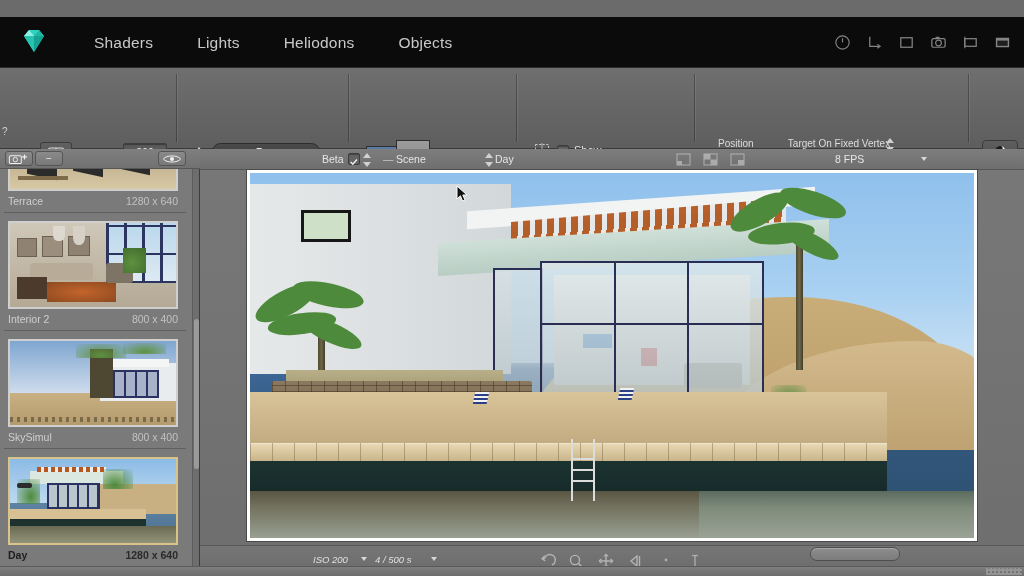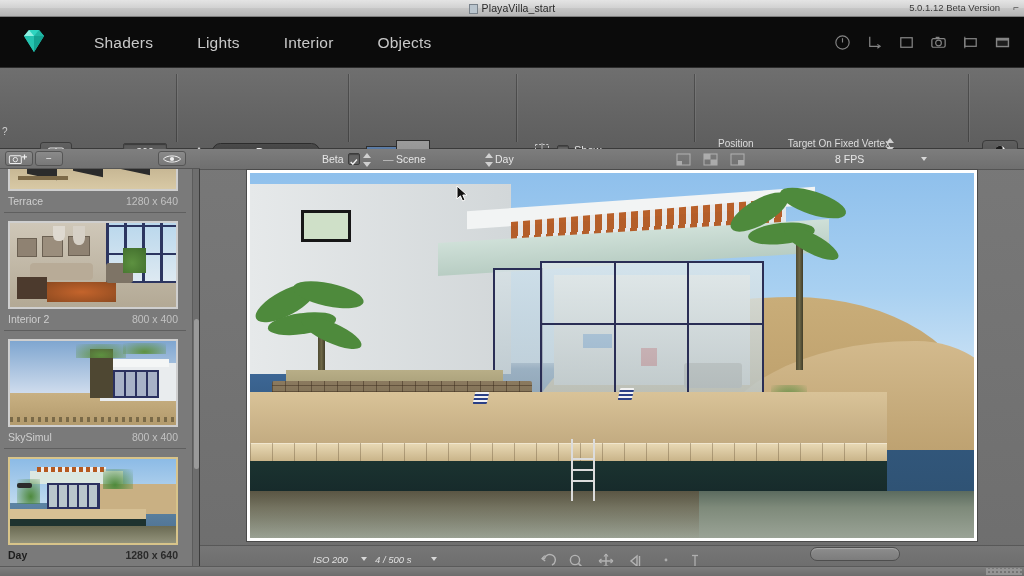--- a/index.html
+++ b/index.html
@@ -387,41 +387,35 @@
   .chair { position:absolute; width:14px; height:12px; }
   .chair .seat { position:absolute; inset:0;
     background: repeating-linear-gradient(0deg,#2a3f86 0 2px,#f2f2f2 2px 4px);
     transform: skewX(-12deg); border-radius:1px; }
 </style>
 </head>
 <body>
 
 <div id="app">
 
-  <div class="titlebar">
-    <span class="titlebar-doc-icon"></span>
-    <span class="titlebar-title">PlayaVilla_start</span>
-    <span class="titlebar-version">5.0.1.12 Beta Version</span>
-    <span class="titlebar-resize">⌐</span>
-  </div>
 
 
   <div class="menubar">
     <svg class="gem" viewBox="0 0 32 28">
       <polygon points="6,9 11,3 21,3 26,9 16,25" fill="#2fd4c0"></polygon>
       <polygon points="6,9 11,3 16,9" fill="#8ef0e2"></polygon>
       <polygon points="16,9 21,3 26,9" fill="#1fb6a4"></polygon>
       <polygon points="6,9 16,9 16,25" fill="#25c3b0"></polygon>
       <polygon points="16,9 26,9 16,25" fill="#14a392"></polygon>
     </svg>
 
     <div class="menu-items">
       <div class="menu-item"><span>Shaders</span></div>
       <div class="menu-item"><span>Lights</span></div>
-      <div class="menu-item"><span>Interior</span></div>
+      <div class="menu-item"><span>Heliodons</span></div>
       <div class="menu-item"><span>Objects</span></div>
     </div>
 
     <div class="menu-icons">
       <svg class="mi" viewBox="0 0 20 20">
         <circle cx="10" cy="10" r="7" fill="none" stroke="#cfcfcf" stroke-width="1.2"></circle>
         <line x1="10" y1="10" x2="10" y2="5.5" stroke="#cfcfcf" stroke-width="1.2"></line>
       </svg>
       <svg class="mi" viewBox="0 0 20 20">
         <path d="M5 4 L5 14 L15 14" fill="none" stroke="#cfcfcf" stroke-width="1.3"></path>

